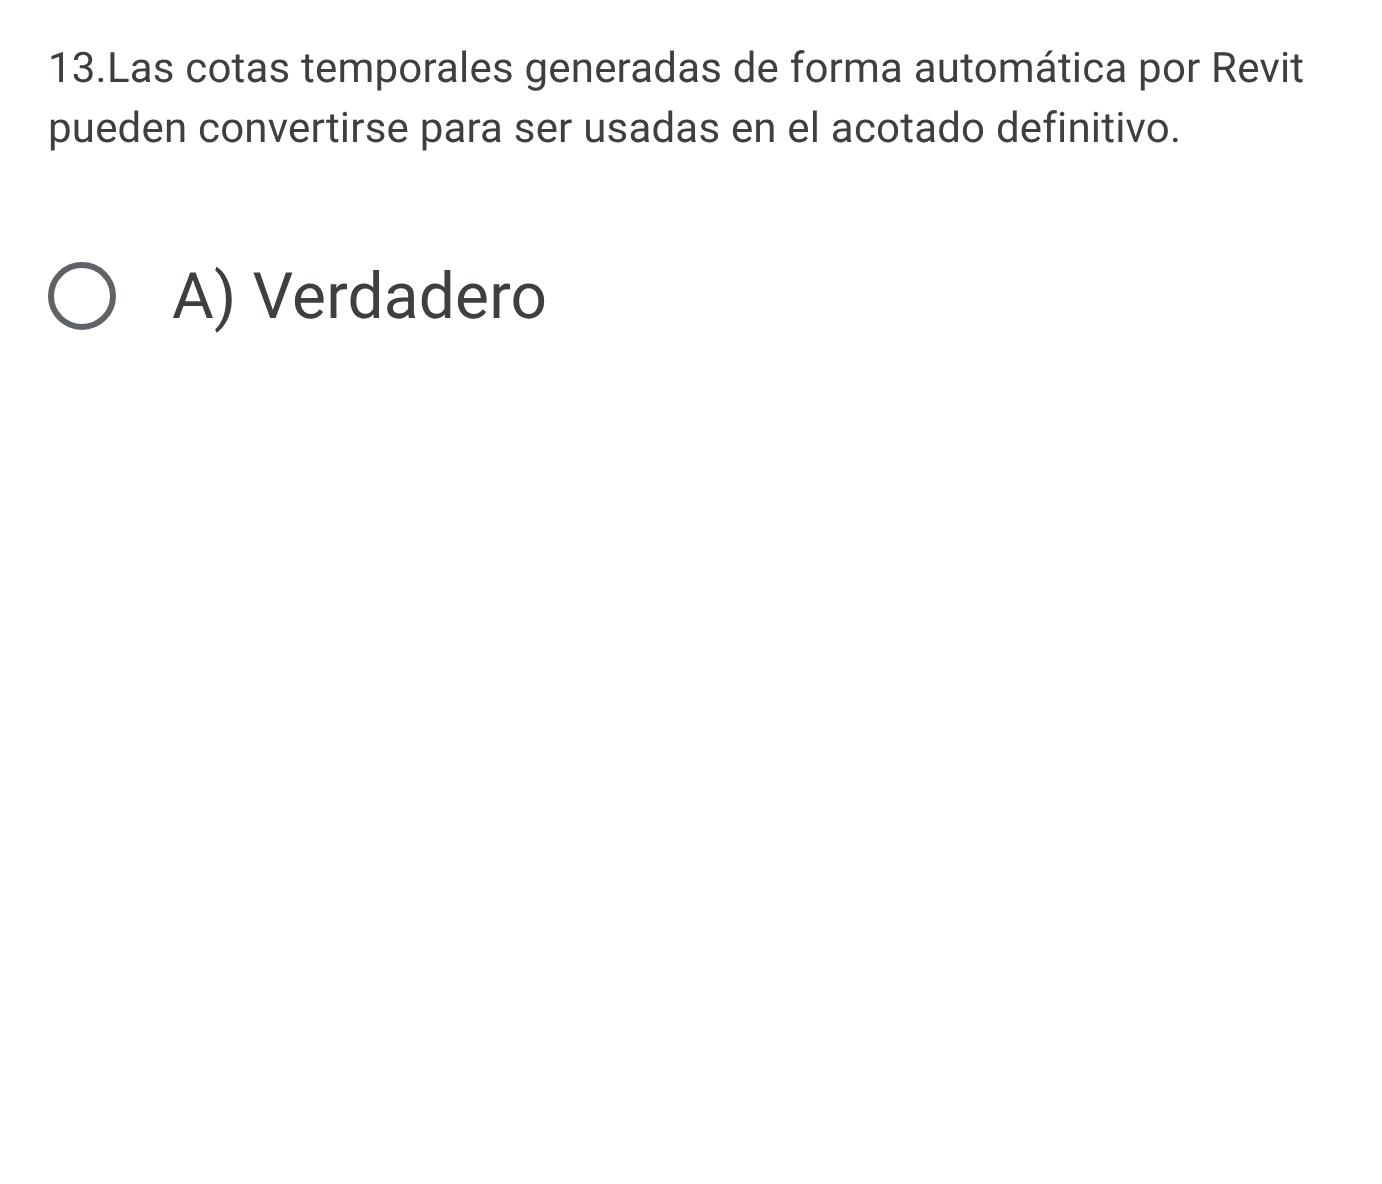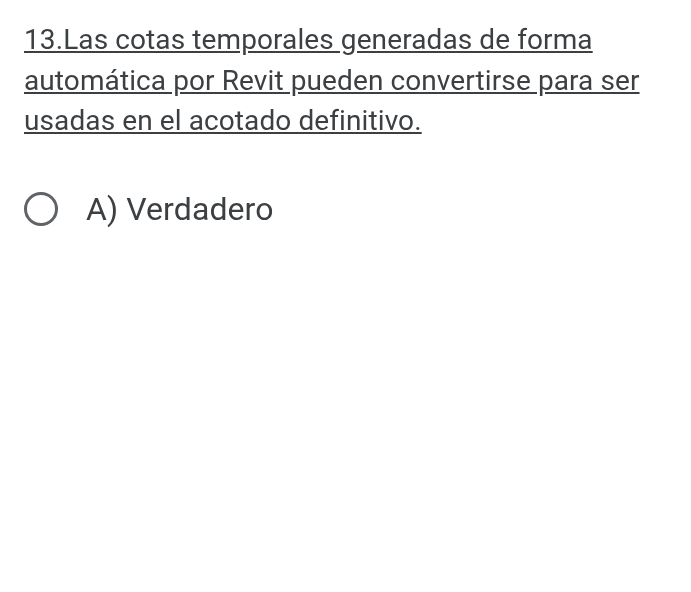--- a/index.html
+++ b/index.html
@@ -8,26 +8,25 @@
       box-sizing: border-box;
     }
     body {
       font-family: 'Roboto', 'Helvetica Neue', Arial, sans-serif;
       background: #ffffff;
       padding: 20px 24px;
       width: 691px;
       color: #3c4043;
     }
     .question-text {
-      font-size: 28px;
+      font-size: 21px;
       line-height: 1.45;
       color: #3c4043;
       margin-bottom: 48px;
       letter-spacing: 0.1px;
-      text-decoration: underline;
     }
     .options {
       display: flex;
       flex-direction: column;
       gap: 21px;
     }
     .option {
       display: flex;
       align-items: center;
       cursor: pointer;

